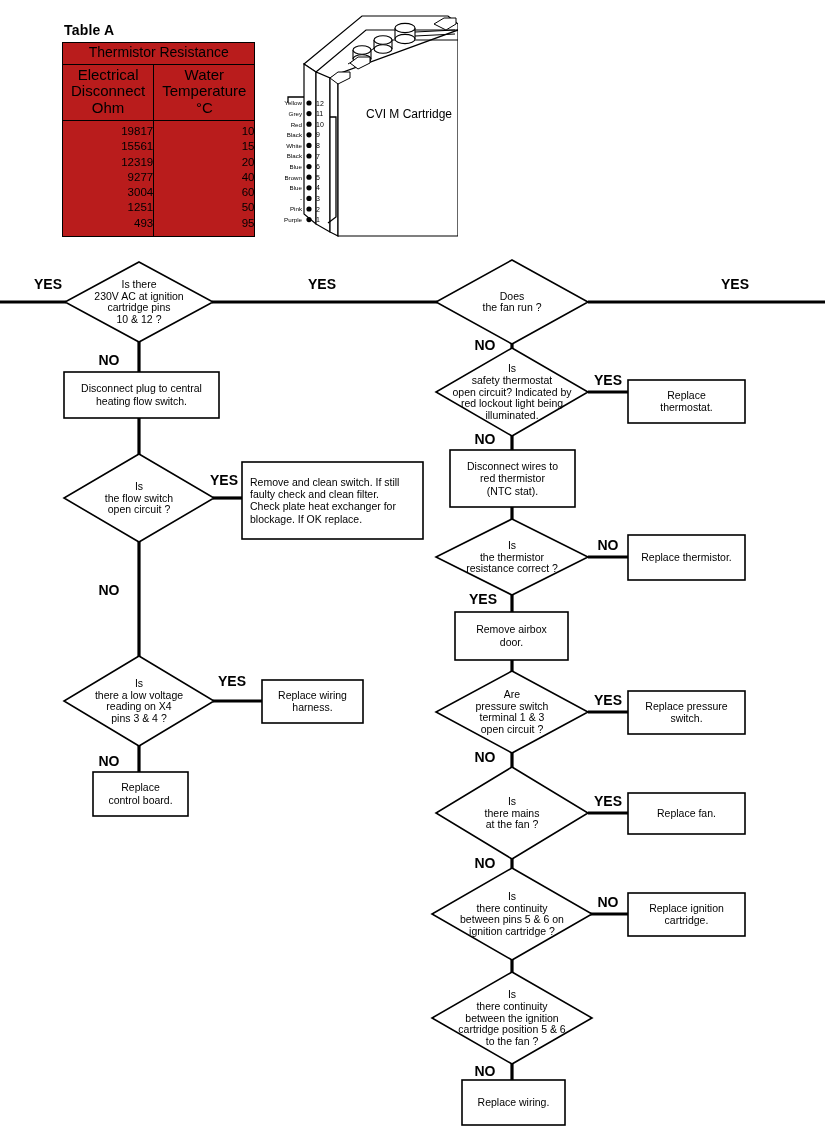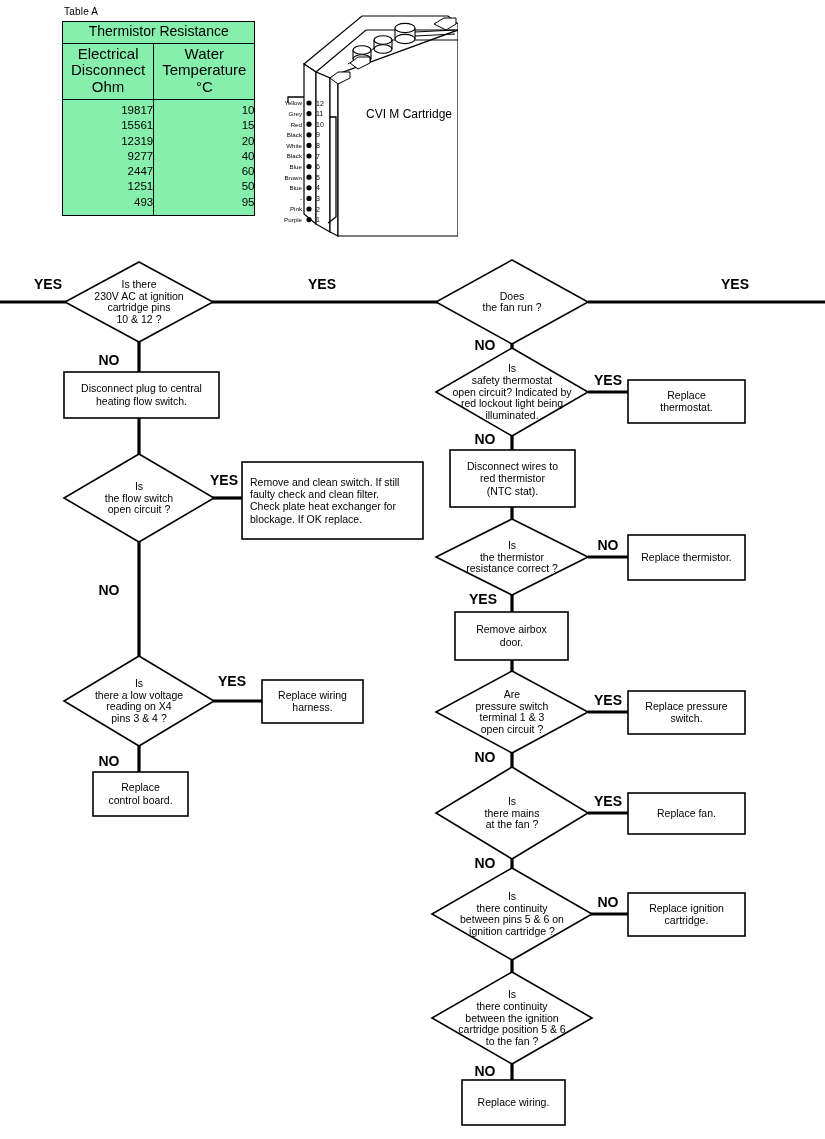--- a/index.html
+++ b/index.html
@@ -1,22 +1,22 @@
 <!DOCTYPE html>
 <html><head>
 <meta charset="utf-8">
 <style>
   html,body{margin:0;padding:0;background:#ffffff;}
   body{width:825px;height:1139px;position:relative;overflow:hidden;
        font-family:"Liberation Sans",sans-serif;color:#000;}
 
   
   #tableA-wrap{position:absolute;left:62px;top:6px;}
-  #tableA-title{font-size:10px;font-weight:normal;margin:0 0 4px 2px;letter-spacing:.2px;}
-  table.thermo{border-collapse:collapse;border:1.6px solid #000;background:#86efac;padding-left:20px;}
+  #tableA-title{font-size:14px;font-weight:bold;margin:16px 0 4px 2px;letter-spacing:.2px;}
+  table.thermo{border-collapse:collapse;border:1.6px solid #000;background:#b91c1c;padding-left:20px;}
   table.thermo th,table.thermo td{border:1.2px solid #000;text-align:center;
        font-size:11.5px;line-height:1.12;padding:0 6px;}
   table.thermo th.head{font-size:14px;font-weight:normal;padding:2px 6px 3px;}
   table.thermo td.colhead{font-size:15px;padding:2px 8px 3px;vertical-align:top;}
   .databody td{border:none;padding:0.5px 12px;}
   .databody{border-top:1.4px solid #000;}
   .datacol{flex:1;}
   .datacol div{font-size:11.5px;text-align:right;line-height:1.33;}
 
   
@@ -58,21 +58,21 @@
         <div>°C</div>
       </td>
     </tr>
     <tr class="databody">
       <td style="padding:3px 0 5px 0;">
         <div class="datacol" id="col-res">
               <div>19817</div>
               <div>15561</div>
               <div>12319</div>
               <div>9277</div>
-              <div>2447</div>
+              <div>3004</div>
               <div>1251</div>
               <div>493</div>
             </div>
       </td>
       <td style="padding:3px 0 5px 0;">
         <div class="datacol" id="col-temp">
               <div>10</div>
               <div>15</div>
               <div>20</div>
               <div>40</div>

